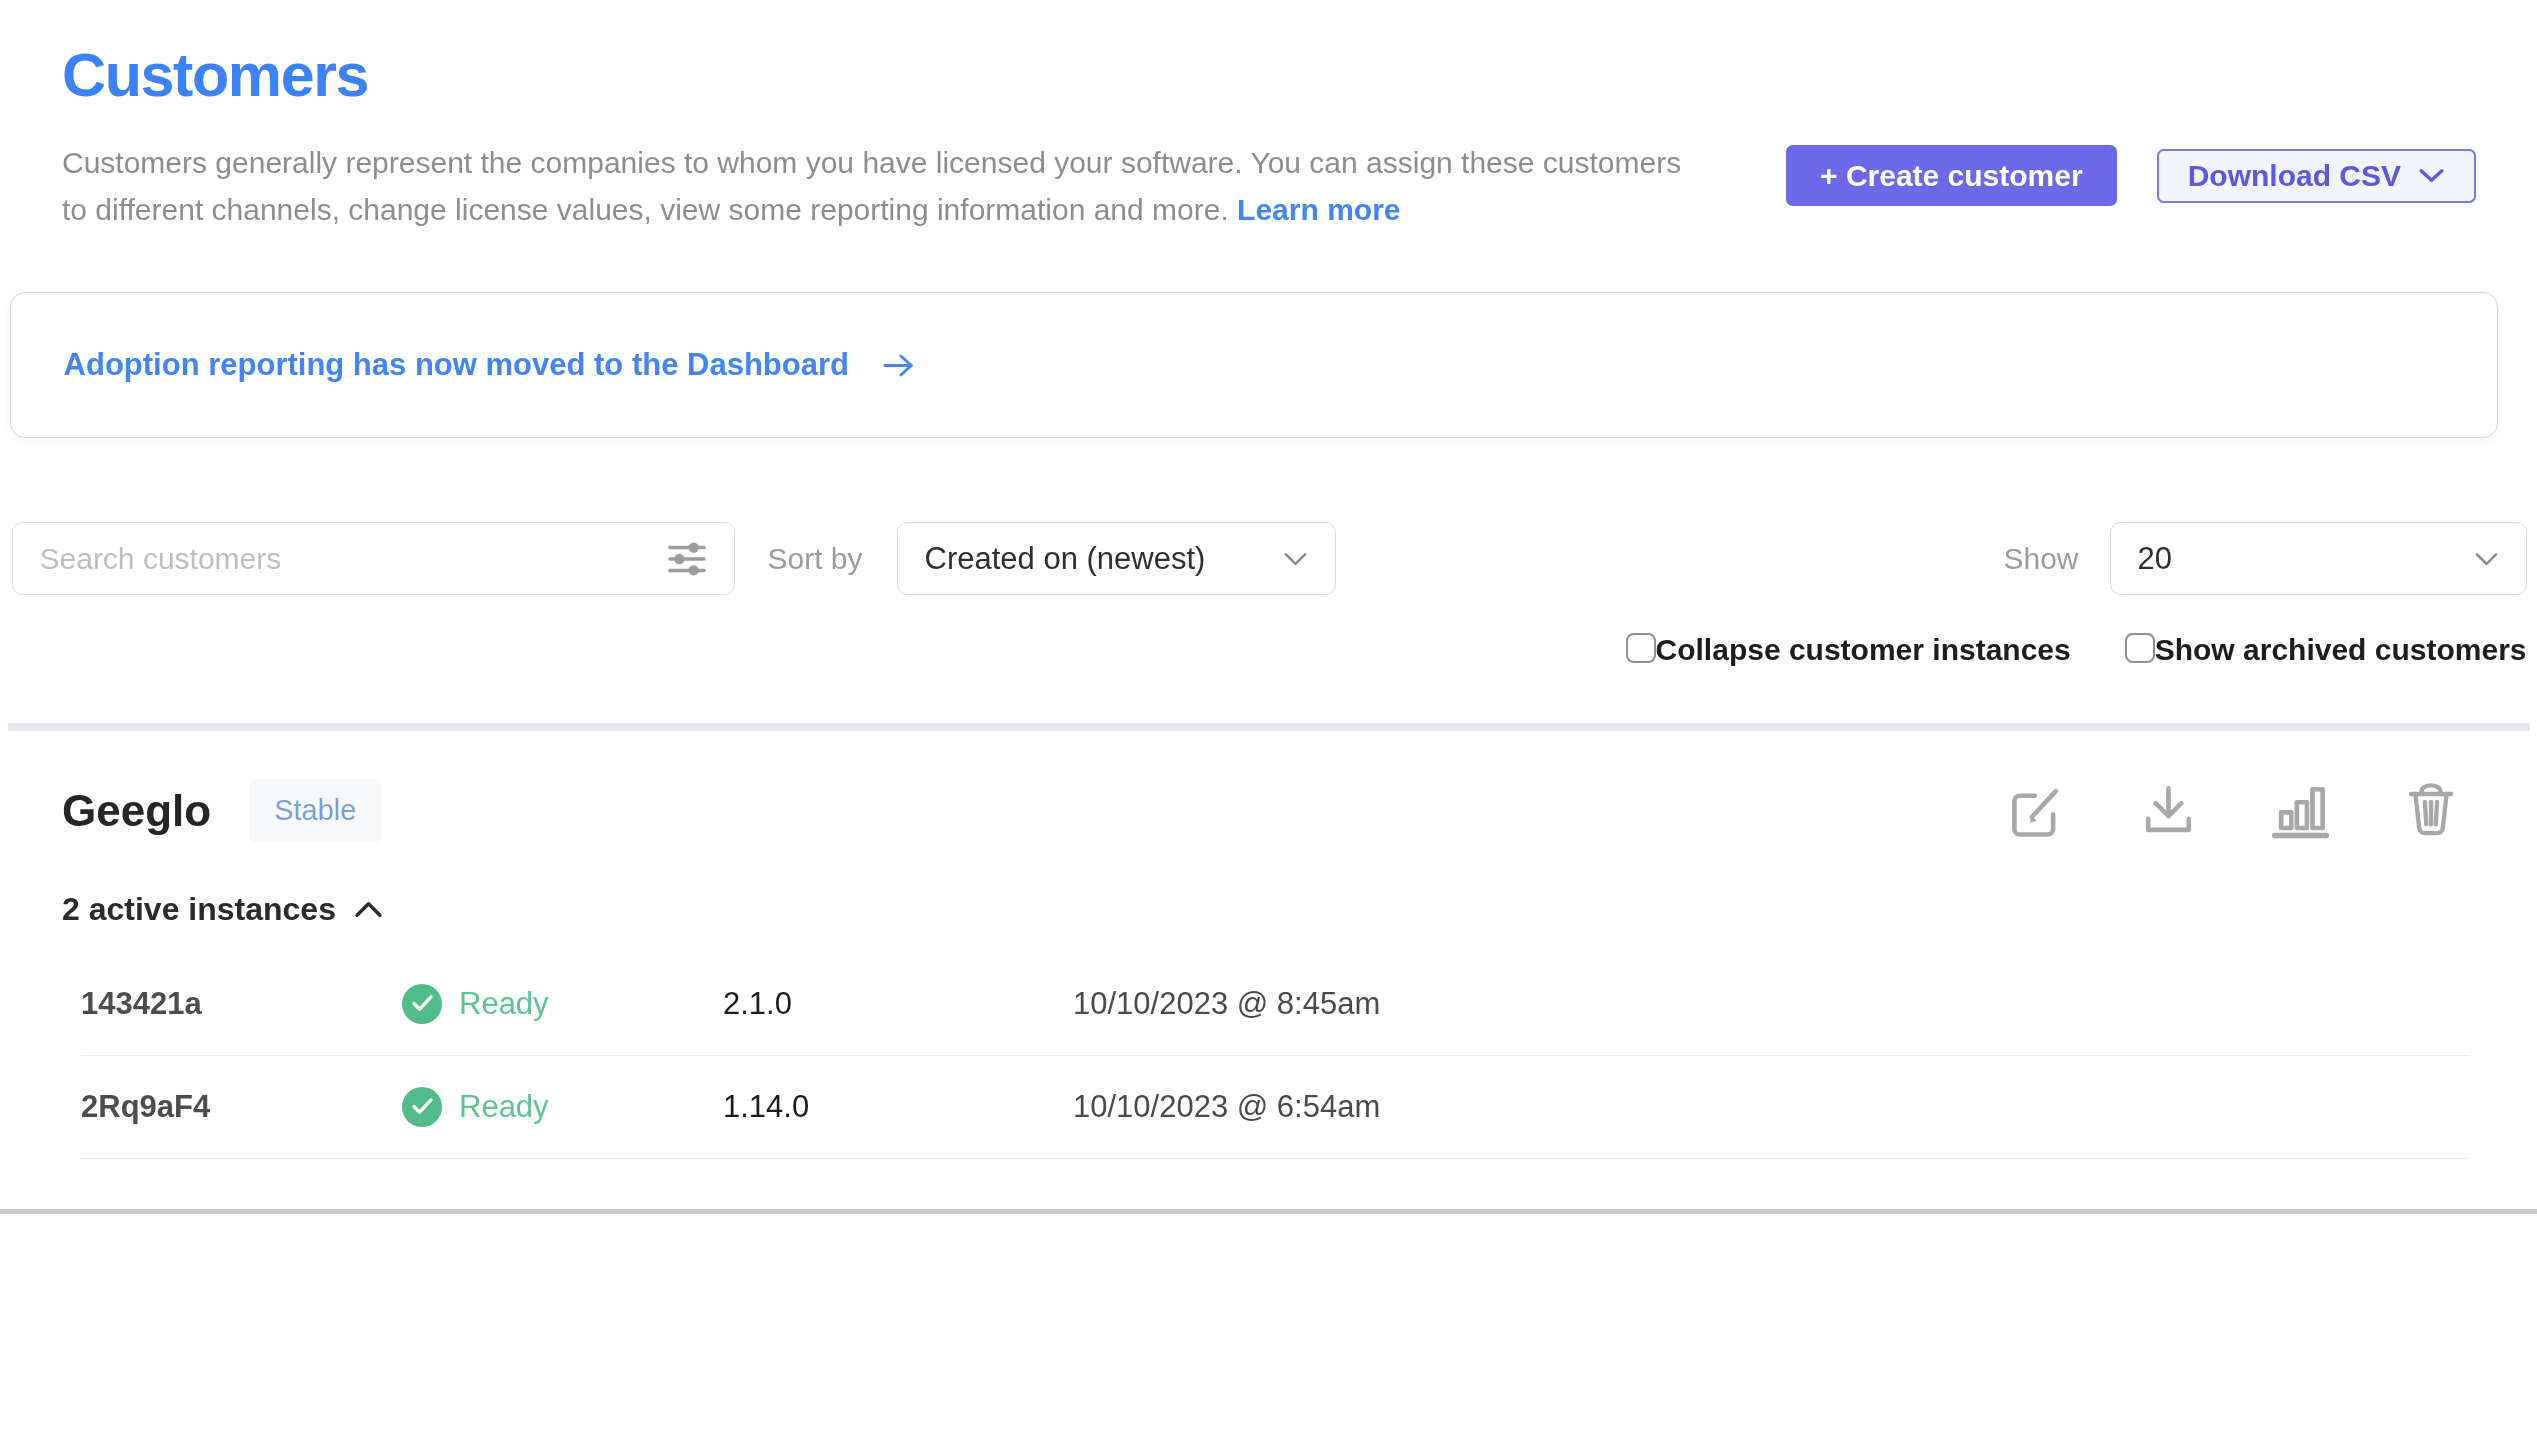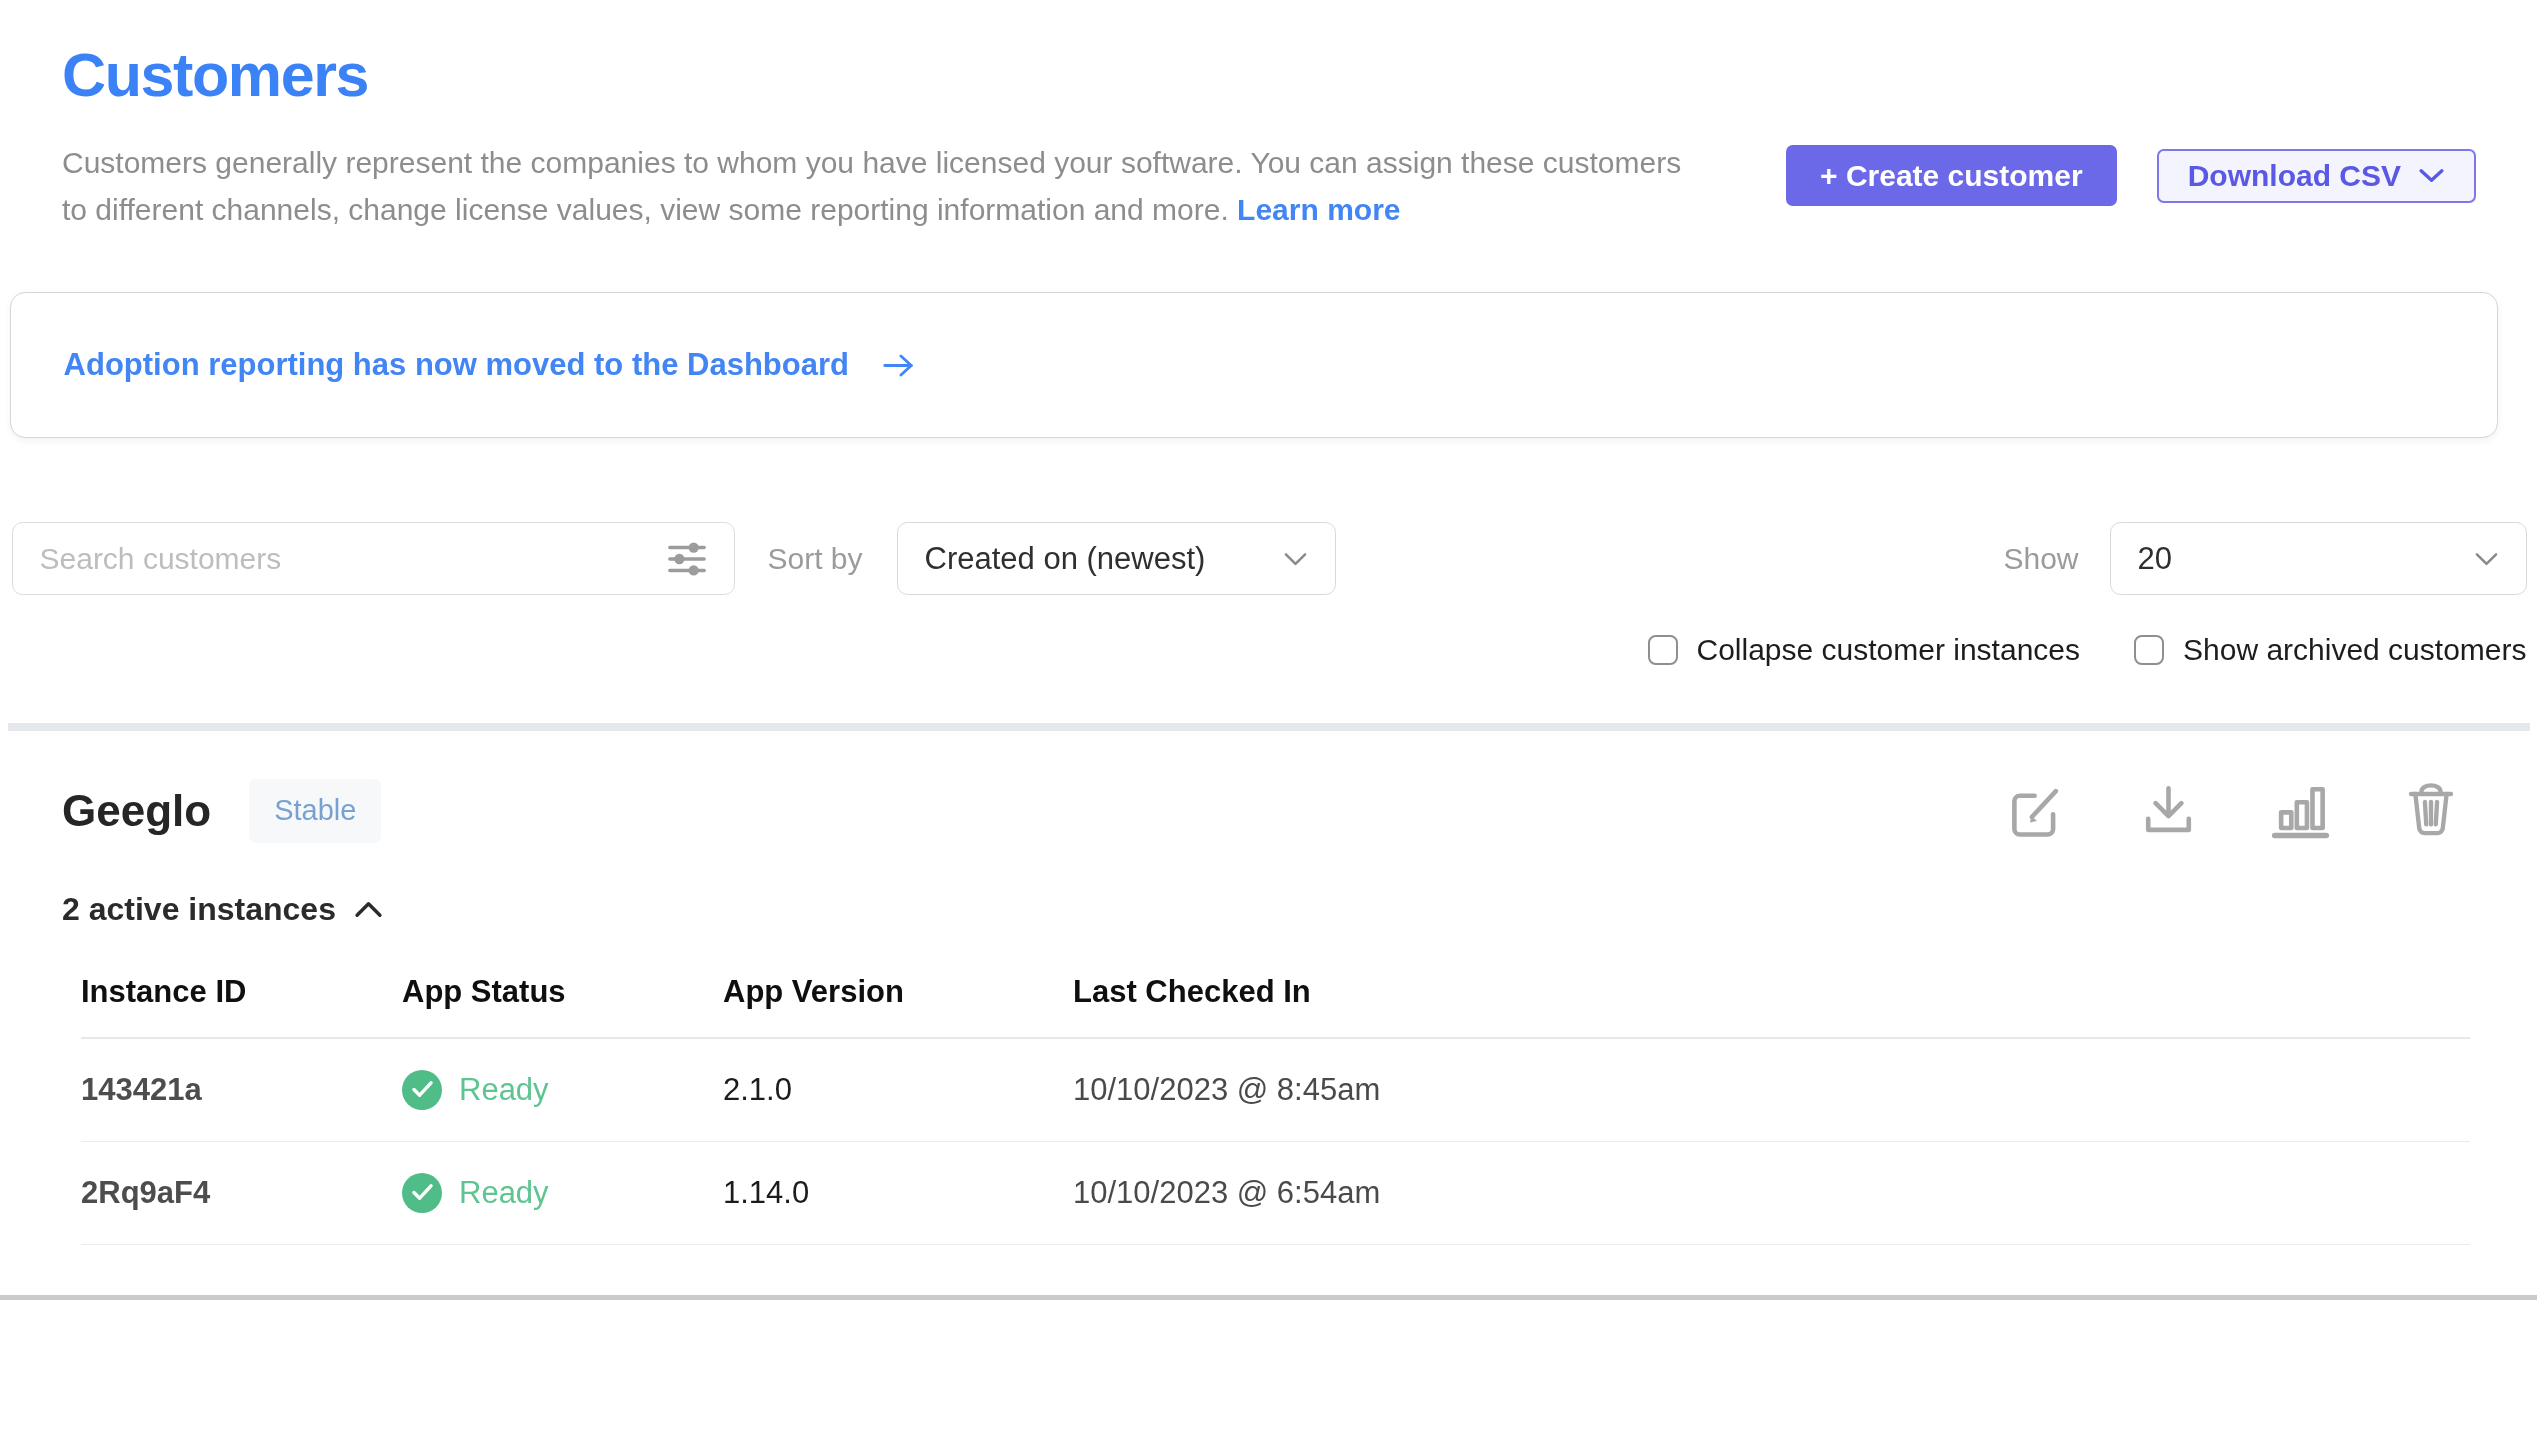--- a/index.html
+++ b/index.html
@@ -70,21 +70,21 @@
   .sort-label{margin-left:33px;}
   .select{
     height:73px;border:1.9px solid #d9d9d9;border-radius:10.5px;background:#fff;
     display:flex;align-items:center;justify-content:space-between;
     padding:0 27px;font-size:31px;color:#2f2f2f;cursor:pointer;
   }
   .sort-select{width:439px;margin-left:34px;}
   .show-label{margin-right:31px;}
   .show-select{width:417px;}
   .controls-row2{display:flex;justify-content:flex-end;align-items:center;gap:54px;margin-top:38px;}
-  .checkbox-item{display:flex;align-items:center;gap:19px;cursor:pointer;}
+  .checkbox-item{display:flex;cursor:pointer;font-weight:bold;}
   .checkbox{
     width:30px;height:30px;border:2.9px solid #8f8f8f;border-radius:7.7px;background:#fff;flex-shrink:0;
   }
   .checkbox-label{font-size:30px;color:#1d1d1d;}
 
   .section-divider{height:7.7px;background:#e4e8ec;margin:56px 7.7px 0 7.7px;}
 
   
   .customer{padding:48px 62px 0 62px;}
   .customer-head{display:flex;align-items:center;}
@@ -267,26 +267,20 @@
   <button class="instances-toggle">
     <span>2 active instances</span>
     <span>
       <svg width="31" height="20" viewBox="0 0 32 21">
           <polyline points="4,17 16,5 28,17" fill="none" stroke="#2b2b2b" stroke-width="3.6" stroke-linecap="round" stroke-linejoin="round"></polyline>
         </svg>
     </span>
   </button>
 
   <div class="instances-table">
-    <div class="t-row t-head">
-      <div class="t-cell">Instance ID</div>
-      <div class="t-cell">App Status</div>
-      <div class="t-cell">App Version</div>
-      <div class="t-cell">Last Checked In</div>
-    </div>
     <div class="t-body">
       <div class="t-row">
         <div class="t-cell cell-id">143421a</div>
         <div class="t-cell cell-status">
           <span class="status-dot">
             <svg width="23" height="19" viewBox="0 0 24 20">
                 <polyline points="3,10 9,16 21,3" fill="none" stroke="#ffffff" stroke-width="3.6" stroke-linecap="round" stroke-linejoin="round"></polyline>
               </svg>
           </span>
           <span>Ready</span>

